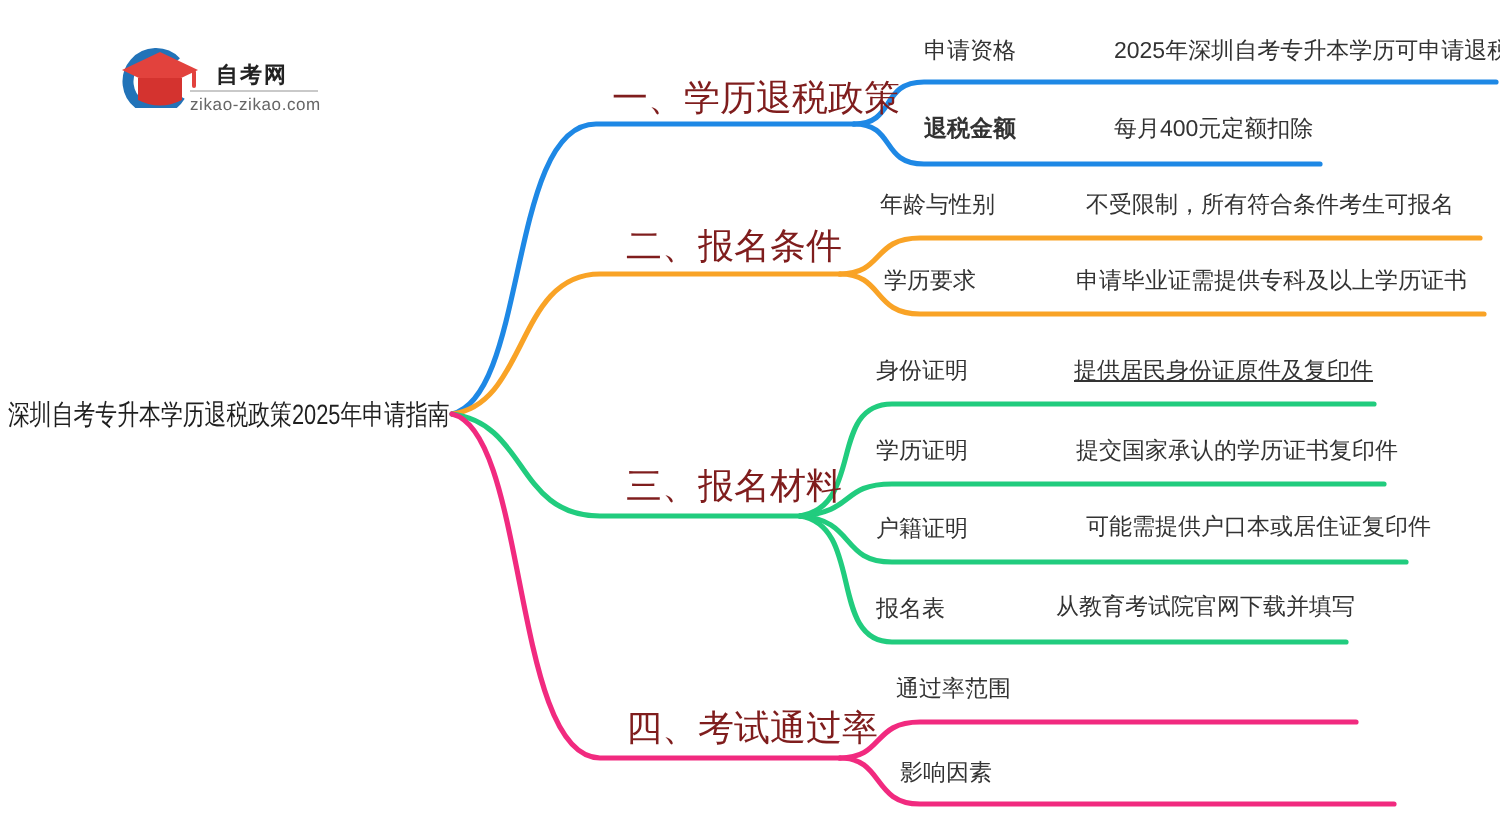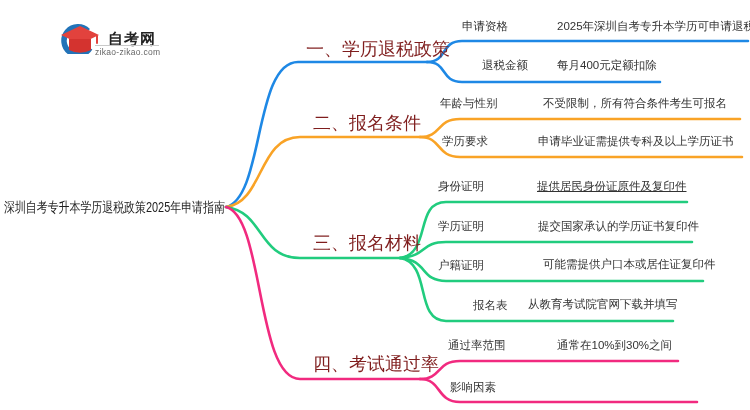--- a/index.html
+++ b/index.html
@@ -7,21 +7,21 @@
          font-family:"Liberation Sans", sans-serif; }
   .stage { position:relative; width:750px; height:410px; background:#fff; }
   svg.lines { position:absolute; left:0; top:0; width:750px; height:410px; }
   .node { position:absolute; white-space:nowrap; font-size:11.5px; line-height:15px;
           color:#333; letter-spacing:0; }
   .branch-label { font-size:18px; color:#7f1d1d; }
   .root-title { position:absolute; left:4px; top:199px; white-space:nowrap;
                 font-size:14px; line-height:17px; color:#1f1f1f;
                 transform:scaleX(0.78); transform-origin:0 50%; }
   .logo { position:absolute; left:28px; top:6px; width:130px; height:48px; }
-  .logo-name { position:absolute; left:80px; top:24px; font-size:15px; font-weight:bold;
+  .logo-name { position:absolute; left:80px; top:24px; font-size:11px; font-weight:bold;
                color:#222; letter-spacing:1px; white-space:nowrap; }
   .logo-domain { position:absolute; left:67px; top:41px; font-size:8.5px; color:#666;
                  letter-spacing:0.3px; white-space:nowrap; }
   .logo-divider { position:absolute; left:67px; top:39px; width:64px; height:1px;
                   background:#c9c9c9; }
 </style>
 </head>
 <body>
 
 <div class="stage">
@@ -59,37 +59,36 @@
     <div class="logo-name">自考网</div>
     <div class="logo-divider"></div>
     <div class="logo-domain">zikao-zikao.com</div>
   </div>
 
   <div class="root-title">深圳自考专升本学历退税政策2025年申请指南</div>
 
   <div class="node branch-label" style="left:306px; top:42px;">一、学历退税政策</div>
   <div class="node" style="left:462px; top:19px;">申请资格</div>
   <div class="node" style="left:557px; top:19px;">2025年深圳自考专升本学历可申请退税</div>
-  <div class="node" style="left:482px; top:58px;">退税金额</div>
+  <div class="node" style="left:462px; top:58px;font-weight:bold;">退税金额</div>
   <div class="node" style="left:557px; top:58px;">每月400元定额扣除</div>
 
   <div class="node branch-label" style="left:313px; top:116px;">二、报名条件</div>
   <div class="node" style="left:440px; top:96px;">年龄与性别</div>
   <div class="node" style="left:543px; top:96px;text-align:center;">不受限制，所有符合条件考生可报名</div>
   <div class="node" style="left:442px; top:134px;">学历要求</div>
   <div class="node" style="left:538px; top:134px;">申请毕业证需提供专科及以上学历证书</div>
 
   <div class="node branch-label" style="left:313px; top:236px;">三、报名材料</div>
   <div class="node" style="left:438px; top:179px;">身份证明</div>
   <div class="node" style="left:537px; top:179px;text-decoration:underline;">提供居民身份证原件及复印件</div>
   <div class="node" style="left:438px; top:219px;">学历证明</div>
   <div class="node" style="left:538px; top:219px;">提交国家承认的学历证书复印件</div>
   <div class="node" style="left:438px; top:258px;">户籍证明</div>
   <div class="node" style="left:543px; top:257px;">可能需提供户口本或居住证复印件</div>
-  <div class="node" style="left:438px; top:298px;margin-left:35px;">报名表</div>
+  <div class="node" style="left:438px; top:298px;">报名表</div>
   <div class="node" style="left:528px; top:297px;">从教育考试院官网下载并填写</div>
 
   <div class="node branch-label" style="left:313px; top:357px;">四、考试通过率</div>
   <div class="node" style="left:448px; top:338px;">通过率范围</div>
-  <div class="node" style="left:557px; top:338px;">通常在10%到30%之间</div>
   <div class="node" style="left:450px; top:380px;">影响因素</div>
 
 </div>
 
 </body></html>

